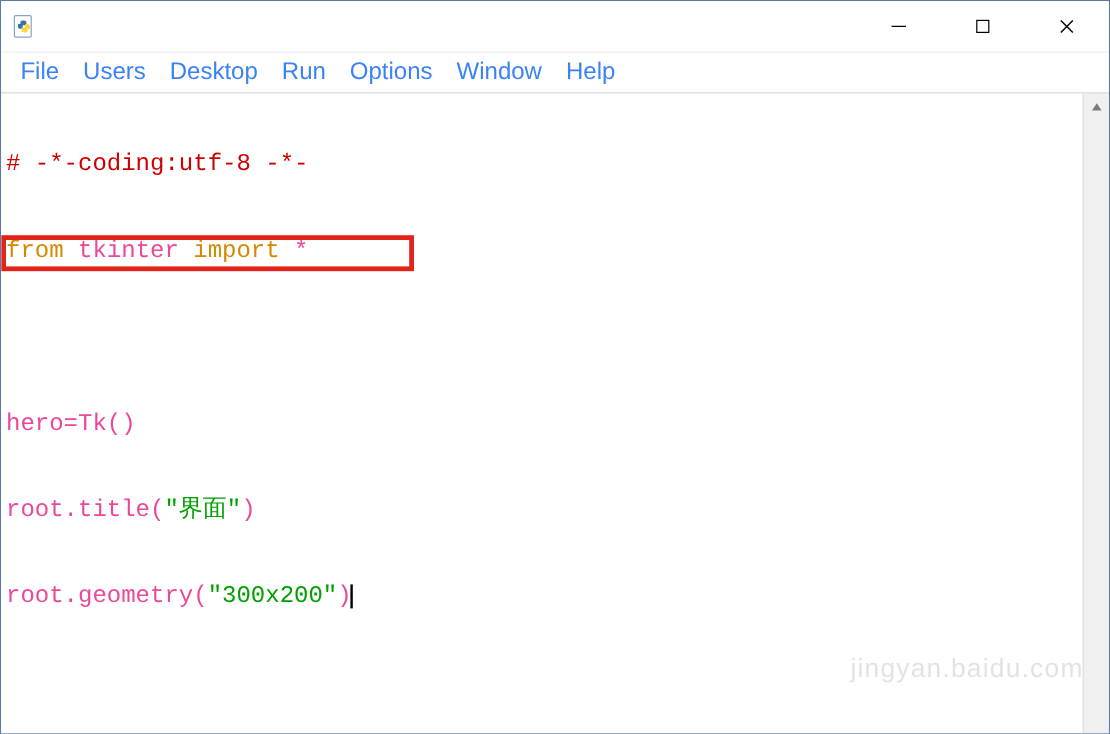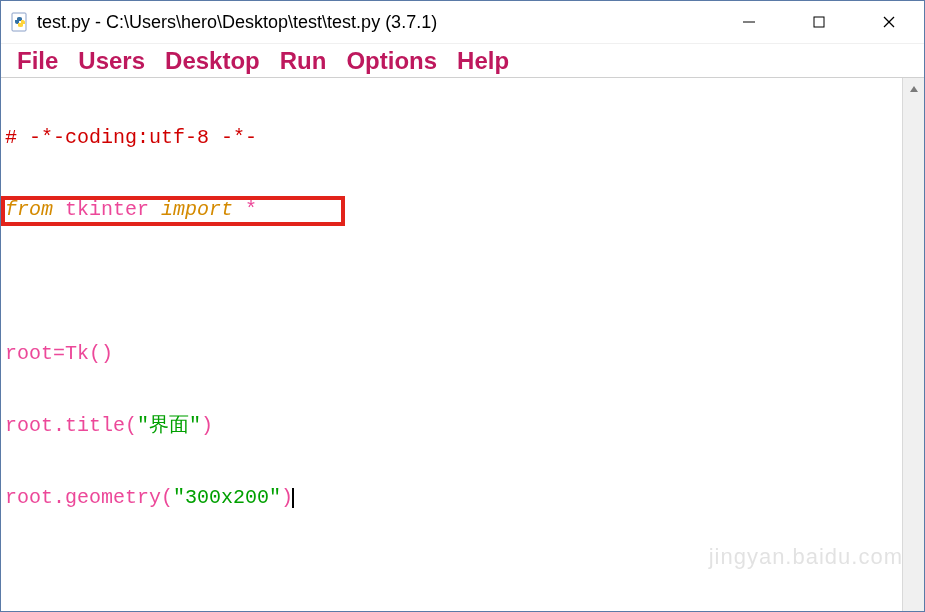--- a/index.html
+++ b/index.html
@@ -46,45 +46,44 @@
   .win-btn.close { width: 70px; }
   .menubar {
     height: 34px;
     display: flex;
     align-items: center;
     padding: 0 6px;
     background: #fff;
     border-top: 1px solid #f0f0f0;
   }
   .menu-item {
-    font-size: 24px;
-    color: #be185d;
+    font-size: 20px;
+    color: #3b82f6;
     padding: 2px 10px;
-    font-weight: bold;
   }
   .editor-wrap {
     flex: 1;
     display: flex;
     border-top: 1px solid #d0d0d0;
     position: relative;
   }
   .editor {
     flex: 1;
     background: #fff;
     font-family: Consolas, "Courier New", monospace;
     font-size: 20px;
     line-height: 24px;
     padding: 0 4px;
     white-space: pre;
     position: relative;
     overflow: hidden;
   }
   .code-line { height: 24px; }
   .tok-comment { color: #d00000; }
-  .tok-keyword { color: #d48a00; font-style: italic; }
+  .tok-keyword { color: #d48a00; }
   .tok-string  { color: #00a000; }
   .tok-plain   { color: #ec4899; font-family: Liberation Mono, monospace; }
 
   .cursor {
     display: inline-block;
     width: 1.5px; height: 20px;
     background: #000;
     vertical-align: middle;
     margin-left: -1px;
   }
@@ -121,21 +120,20 @@
 <div class="window">
 
   <div class="titlebar">
     <div class="app-icon">
       <svg width="20" height="20" viewBox="0 0 20 20">
         <rect x="2" y="1" width="14" height="18" rx="1" fill="#fff" stroke="#8aa0c8" stroke-width="1"></rect>
         <path d="M9 5c-2 0-2 1-2 2v1H5v2c0 1 1 2 2 2h2V9h3V7c0-1 0-2-3-2z" fill="#3572A5"></path>
         <path d="M11 15c2 0 2-1 2-2v-1h2V10c0-1-1-2-2-2h-2v3H8v2c0 1 0 2 3 2z" fill="#FFD43B"></path>
       </svg>
     </div>
-    <div class="title-text">test.py - C:\Users\hero\Desktop\test\test.py (3.7.1)</div>
     <div class="titlebar-spacer"></div>
     <div class="win-controls">
       <div class="win-btn">
         <svg width="14" height="14" viewBox="0 0 14 14">
             <line x1="1" y1="7" x2="13" y2="7" stroke="#000" stroke-width="1"></line>
           </svg>
       </div>
       <div class="win-btn">
         <svg width="14" height="14" viewBox="0 0 14 14">
             <rect x="2" y="2" width="10" height="10" fill="none" stroke="#000" stroke-width="1"></rect>
@@ -149,29 +147,30 @@
       </div>
     </div>
   </div>
 
   <div class="menubar">
     <div class="menu-item">File</div>
     <div class="menu-item">Users</div>
     <div class="menu-item">Desktop</div>
     <div class="menu-item">Run</div>
     <div class="menu-item">Options</div>
+    <div class="menu-item">Window</div>
     <div class="menu-item">Help</div>
   </div>
 
   <div class="editor-wrap">
     <div class="editor">
       <div class="code-line"><span class="tok-comment"># -*-coding:utf-8 -*-</span></div>
       <div class="code-line"><span class="tok-keyword">from</span><span class="tok-plain"> tkinter </span><span class="tok-keyword">import</span><span class="tok-plain"> *</span></div>
       <div class="code-line"></div>
-      <div class="code-line"><span class="tok-plain">root=Tk()</span></div>
+      <div class="code-line"><span class="tok-plain">hero=Tk()</span></div>
       <div class="code-line"><span class="tok-plain">root.title(</span><span class="tok-string">"界面"</span><span class="tok-plain">)</span></div>
       <div class="code-line"><span class="tok-plain">root.geometry(</span><span class="tok-string">"300x200"</span><span class="tok-plain">)</span><span class="cursor"></span></div>
 
       <div class="highlight-box" style="top:118px;left:0px;width:344px;height:30px"></div>
     </div>
 
     <div class="vscroll">
       <div class="arrow">
         <svg width="10" height="10" viewBox="0 0 10 10">
             <polygon points="5,2 9,8 1,8" fill="#7a7a7a"></polygon>

